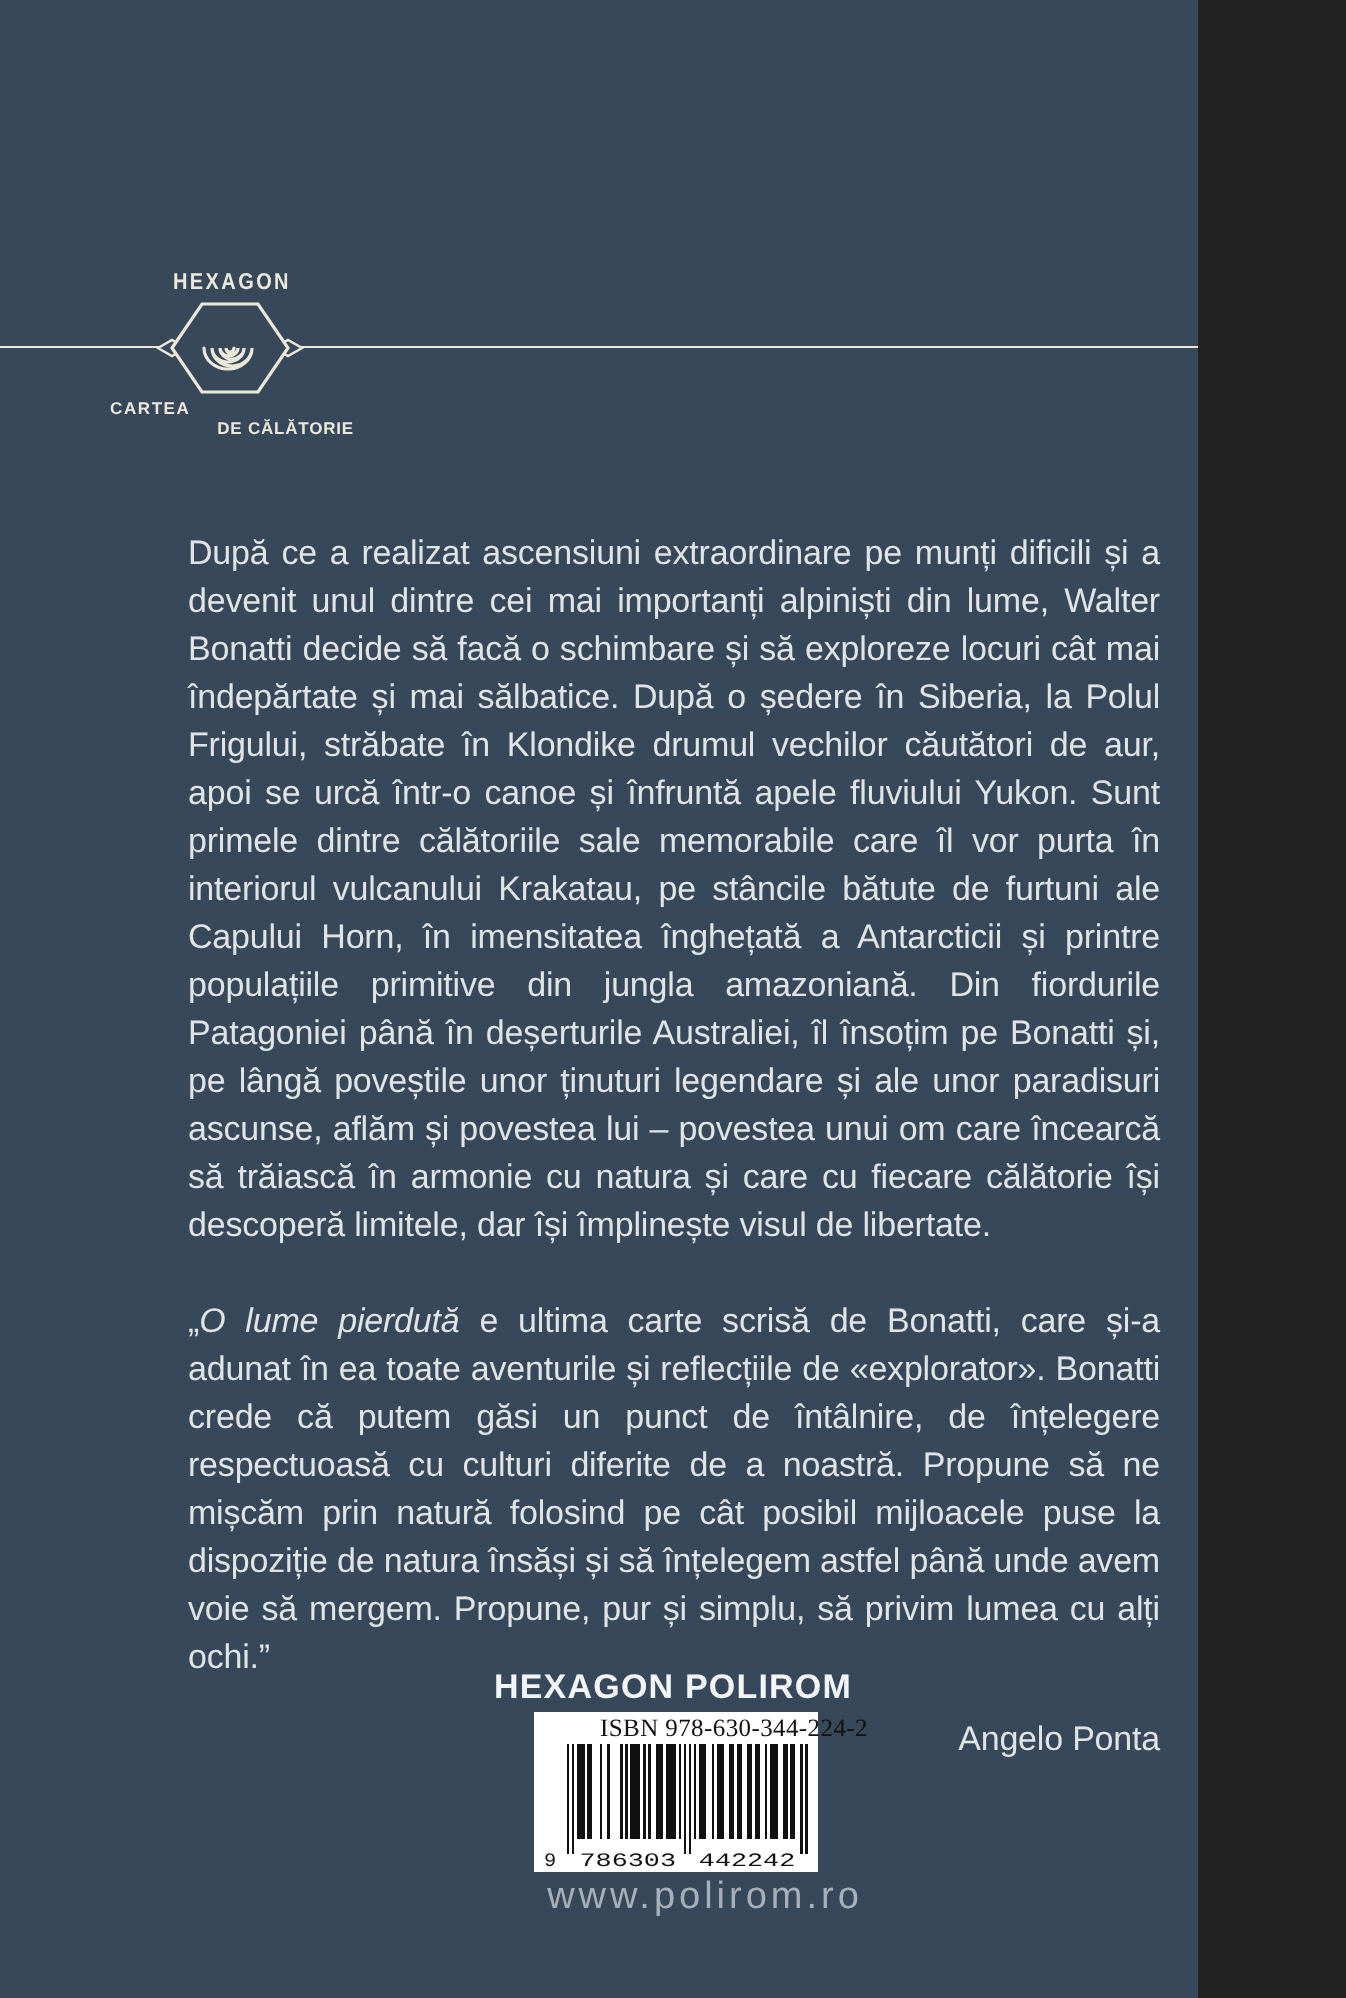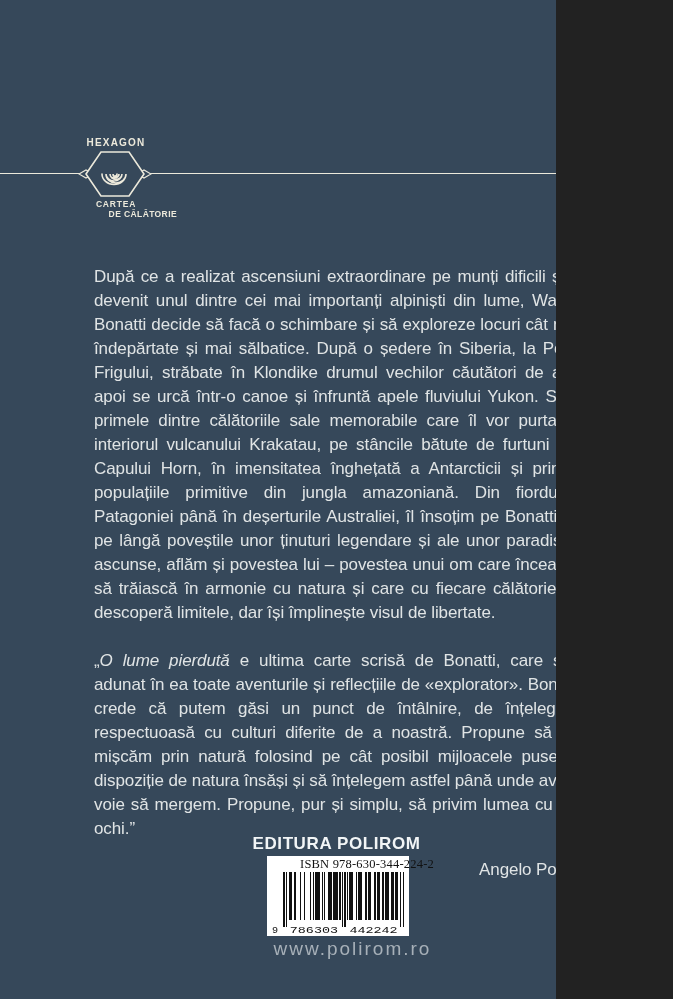--- a/index.html
+++ b/index.html
@@ -7,42 +7,42 @@
     --logo_cream:#ece9db;
     --body_text:#e0e4e5;
     --publisher_white:#f2f5f6;
     --website_gray:#a7b0b8;
     --credit_gray:#ccd2d6;
     --barcode_black:#111111;
   }
   html,body{margin:0;padding:0;background:#222;}
   .cover{
     position:relative;
-    width:556px;height:999px;
+    width:599px;height:999px;
     background:var(--background);
     overflow:hidden;
     font-family:"Liberation Sans",sans-serif;
     text-decoration:underline;
   }
   .rule{
     position:absolute;left:0;top:173px;width:673px;height:1px;
     background:var(--logo_cream);
   }
   .logo-name{
     position:absolute;left:55px;top:136px;width:122px;
     text-align:center;color:var(--logo_cream);
     font-size:10px;font-weight:bold;letter-spacing:1.2px;
     transform:scaleY(1.15);
   }
   .logo-hex{
     position:absolute;left:78px;top:149px;width:74px;height:50px;
   }
   .logo-sub1{
     position:absolute;left:55px;top:199px;width:122px;
-    text-align:center;color:var(--logo_cream);
+    color:var(--logo_cream);
     font-size:8.5px;font-weight:bold;letter-spacing:0.8px;
   }
   .logo-sub2{
     position:absolute;left:55px;top:209px;width:122px;
     text-align:right;color:var(--logo_cream);
     font-size:8.5px;font-weight:bold;letter-spacing:0.4px;
   }
   .text-block{
     position:absolute;left:77px;top:248px;width:520px;
     color:var(--body_text);
@@ -105,21 +105,21 @@
 
   <div class="logo-sub1">CARTEA</div>
   <div class="logo-sub2">DE CĂLĂTORIE</div>
 
   <div class="text-block">
     <p class="para">După ce a realizat ascensiuni extraordinare pe munți dificili și a devenit unul dintre cei mai importanți alpiniști din lume, Walter Bonatti decide să facă o schimbare și să exploreze locuri cât mai îndepărtate și mai sălbatice. După o ședere în Siberia, la Polul Frigului, străbate în Klondike drumul vechilor căutători de aur, apoi se urcă într-o canoe și înfruntă apele fluviului Yukon. Sunt primele dintre călătoriile sale memorabile care îl vor purta în interiorul vulcanului Krakatau, pe stâncile bătute de furtuni ale Capului Horn, în imensitatea înghețată a Antarcticii și printre populațiile primitive din jungla amazoniană. Din fiordurile Patagoniei până în deșerturile Australiei, îl însoțim pe Bonatti și, pe lângă poveștile unor ținuturi legendare și ale unor paradisuri ascunse, aflăm și povestea lui – povestea unui om care încearcă să trăiască în armonie cu natura și care cu fiecare călătorie își descoperă limitele, dar își împlinește visul de libertate.</p>
     <p class="para quote"><span>„</span><i>O lume pierdută</i><span> e ultima carte scrisă de Bonatti, care și-a adunat în ea toate aventurile și reflecțiile de «explorator». Bonatti crede că putem găsi un punct de întâlnire, de înțelegere respectuoasă cu culturi diferite de a noastră. Propune să ne mișcăm prin natură folosind pe cât posibil mijloacele puse la dispoziție de natura însăși și să înțelegem astfel până unde avem voie să mergem. Propune, pur și simplu, să privim lumea cu alți ochi.”</span></p>
     <p class="attribution">Angelo Ponta</p>
   </div>
 
-  <div class="pub-name">EDITURA POLIROM</div>
+  <div class="pub-name">HEXAGON POLIROM</div>
 
   <div class="barcode-box">
     <div class="isbn">ISBN 978-630-344-224-2</div>
     <svg class="barcode" viewBox="-9 0 104 52" preserveAspectRatio="none" xmlns="http://www.w3.org/2000/svg">
         <rect x="0" y="0" width="1" height="46" fill="var(--barcode_black)" shape-rendering="crispEdges"></rect>
         <rect x="2" y="0" width="1" height="46" fill="var(--barcode_black)" shape-rendering="crispEdges"></rect>
         <rect x="4" y="0" width="3" height="40" fill="var(--barcode_black)" shape-rendering="crispEdges"></rect>
         <rect x="8" y="0" width="2" height="40" fill="var(--barcode_black)" shape-rendering="crispEdges"></rect>
         <rect x="13" y="0" width="1" height="40" fill="var(--barcode_black)" shape-rendering="crispEdges"></rect>
         <rect x="16" y="0" width="1" height="40" fill="var(--barcode_black)" shape-rendering="crispEdges"></rect>

